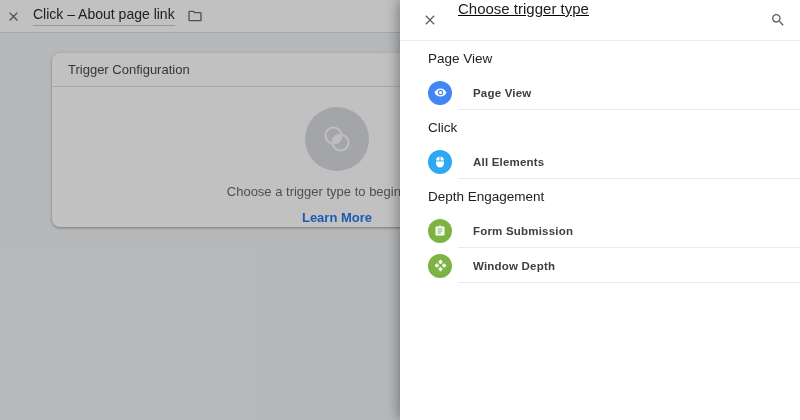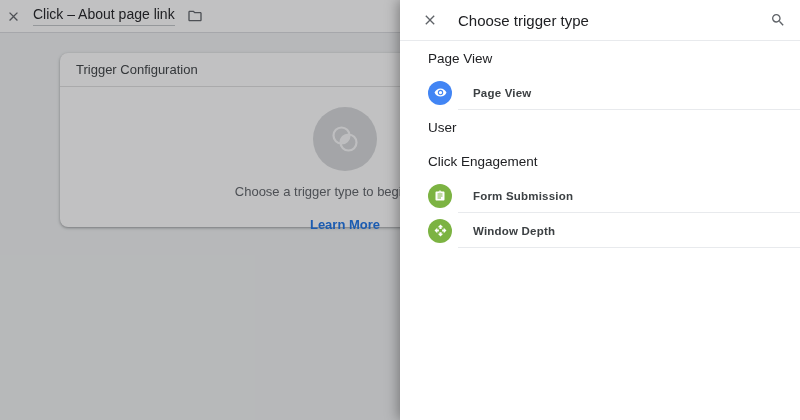--- a/index.html
+++ b/index.html
@@ -23,48 +23,48 @@
   .icon-btn svg { display: block; }
   .doc-title {
     margin-left: 10px; font-size: 14px; color: #202124;
     border-bottom: 1px solid #C3C6CA; padding-bottom: 2px; line-height: 17px;
     cursor: text;
   }
   .folder-btn { margin-left: 10px; }
 
   .workspace { position: relative; height: 387px; }
   .config-card {
-    position: absolute; left: 60px; top: 20px; width: 570px; height: 174px;
+    position: absolute; left: 52px; top: 20px; width: 570px; height: 174px;
     background: #FFFFFF; border-radius: 8px;
     box-shadow: 0 1px 2px rgba(60,64,67,.3), 0 1px 3px 1px rgba(60,64,67,.15);
   }
   .config-card-header {
     height: 34px; line-height: 34px; padding: 0 16px;
     font-size: 13px; color: #3C4043; border-bottom: 1px solid #E0E0E0;
   }
   .config-card-body { text-align: center; padding-top: 20px; }
   .venn-circle {
     width: 64px; height: 64px; border-radius: 50%; background: #D7D9DB;
     margin: 0 auto; display: flex; align-items: center; justify-content: center;
   }
   .placeholder-text { margin-top: 13px; font-size: 13px; color: #5F6368; }
-  .learn-more { display: inline-block; margin-top: 18px; font-size: 13px; font-weight: bold; text-decoration: none; cursor: pointer; }
+  .learn-more { display: inline-block; margin-top: 11px; font-size: 13px; font-weight: bold; text-decoration: none; cursor: pointer; }
 
   
   .dim-overlay { position: absolute; inset: 0; background: rgba(32,33,36,0.28); z-index: 5; }
 
   
   .trigger-panel {
     position: absolute; top: 0; right: 0; width: 400px; height: 420px;
     background: #FFFFFF; z-index: 10;
     box-shadow: -2px 0 12px rgba(0,0,0,0.35);
   }
   .panel-header {
     height: 41px; border-bottom: 1px solid #E8EAED;
-    display: flex; align-items: center; padding: 0 12px 0 20px;
+    display: flex; padding: 0 12px 0 20px; text-decoration: underline;
   }
   .panel-title { margin-left: 18px; font-size: 15px; color: #202124; }
   .panel-search { margin-left: auto; }
 
   .section { padding-top: 8px; }
   .section-label {
     padding: 0 0 6px 28px; font-size: 13.5px; color: #202124; line-height: 20px;
   }
   .trigger-item {
     height: 35px; display: flex; align-items: center;
@@ -148,27 +148,35 @@
                 <path d="M12 4.5C7 4.5 2.73 7.61 1 12c1.73 4.39 6 7.5 11 7.5s9.27-3.11 11-7.5C21.27 7.61 17 4.5 12 4.5zm0 12.5a5 5 0 1 1 0-10 5 5 0 0 1 0 10zm0-8a3 3 0 1 0 0 6 3 3 0 0 0 0-6z"></path>
               </svg>
           </span>
           <span class="item-label">Page View</span>
         </div>
 
 
       </div>
 
       <div class="section">
-        <div class="section-label">User</div>
+        <div class="section-label">Click</div>
 
+        <div class="trigger-item">
+          <span class="item-icon" style="background-color: rgb(45, 169, 244);">
+            <svg width="12" height="12" viewBox="0 0 24 24">
+                <path d="M13 1.07V9h7c0-4.08-3.05-7.44-7-7.93zM4 15c0 4.42 3.58 8 8 8s8-3.58 8-8v-4H4v4zm7-13.93C7.05 1.56 4 4.92 4 9h7V1.07z"></path>
+              </svg>
+          </span>
+          <span class="item-label">All Elements</span>
+        </div>
 
       </div>
 
       <div class="section">
-        <div class="section-label">Click Engagement</div>
+        <div class="section-label">Depth Engagement</div>
 
 
         <div class="trigger-item">
           <span class="item-icon" style="background-color: rgb(124, 179, 66);">
             <svg width="12" height="12" viewBox="0 0 24 24">
                 <path d="M19 3h-4.18C14.4 1.84 13.3 1 12 1c-1.3 0-2.4.84-2.82 2H5c-1.1 0-2 .9-2 2v14c0 1.1.9 2 2 2h14c1.1 0 2-.9 2-2V5c0-1.1-.9-2-2-2zm-7 0c.55 0 1 .45 1 1s-.45 1-1 1-1-.45-1-1 .45-1 1-1zm2 14H7v-2h7v2zm3-4H7v-2h10v2zm0-4H7V7h10v2z"></path>
               </svg>
           </span>
           <span class="item-label">Form Submission</span>
         </div>

